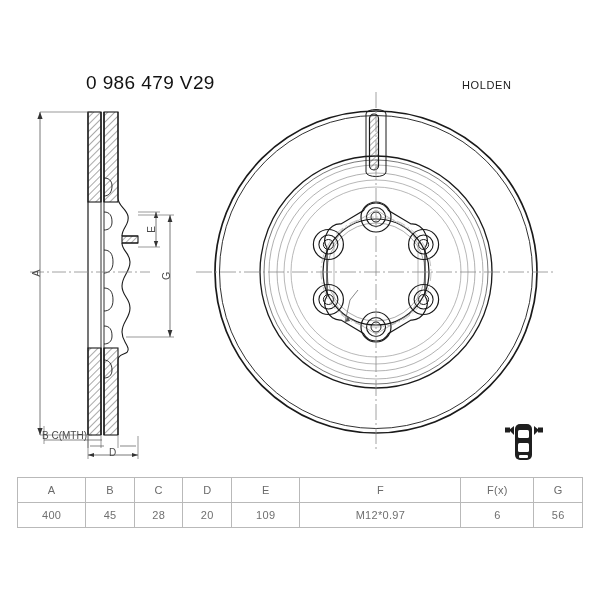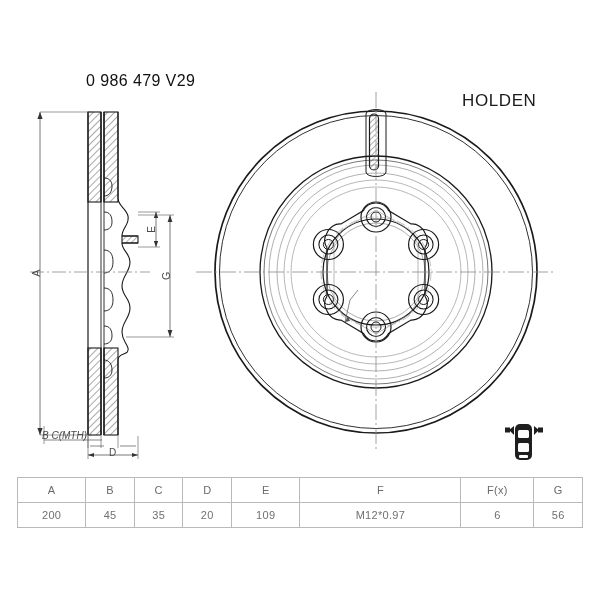--- a/index.html
+++ b/index.html
@@ -25,31 +25,30 @@
   }
   .label {
     position: absolute;
     font-family: "Liberation Sans", sans-serif;
     white-space: nowrap;
     user-select: none;
   }
   #part-number {
     left: 86px;
     top: 72px;
-    font-size: 16px;
+    font-size: 19px;
     letter-spacing: 0.4px;
     color: #111111;
   }
   #brand-name {
     left: 462px;
     top: 79px;
-    font-size: 17px;
+    font-size: 11px;
     letter-spacing: 0.6px;
     color: #1b1b1b;
-    margin-top: 12px;
   }
   
   #spec-table {
     position: absolute;
     left: 17px;
     top: 477px;
     width: 566px;
     border-collapse: collapse;
     font-size: 11px;
     color: #555555;
@@ -319,40 +318,40 @@
 
   <div class="label" style="left:32px; top:267px; font-size:11px; color:#4a4a4a;
               transform:rotate(-90deg); transform-origin:center;">A</div>
 
   <div class="label" style="left:148px; top:224px; font-size:10px; color:#4a4a4a;
               transform:rotate(-90deg); transform-origin:center;">E</div>
 
   <div class="label" style="left:162px; top:270px; font-size:10.5px; color:#4a4a4a;
               transform:rotate(-90deg); transform-origin:center;">G</div>
 
-  <div class="label" style="left:42px; top:430px; font-size:10px; color:#4a4a4a;font-style:italic;">B  C(MTH)</div>
+  <div class="label" style="left:42px; top:430px; font-size:10px; color:#4a4a4a;">B  C(MTH)</div>
 
   <div class="label" style="left:109px; top:447px; font-size:10px; color:#4a4a4a;">D</div>
 
   <table id="spec-table">
     <tbody>
       <tr class="header-row">
         <td>A</td>
         <td>B</td>
         <td>C</td>
         <td>D</td>
         <td>E</td>
         <td>F</td>
         <td>F(x)</td>
         <td>G</td>
       </tr>
       <tr class="value-row">
-        <td>200</td>
+        <td>400</td>
         <td>45</td>
-        <td>35</td>
+        <td>28</td>
         <td>20</td>
         <td>109</td>
         <td>M12*0.97</td>
         <td>6</td>
         <td>56</td>
       </tr>
     </tbody>
   </table>
 
 </div>

